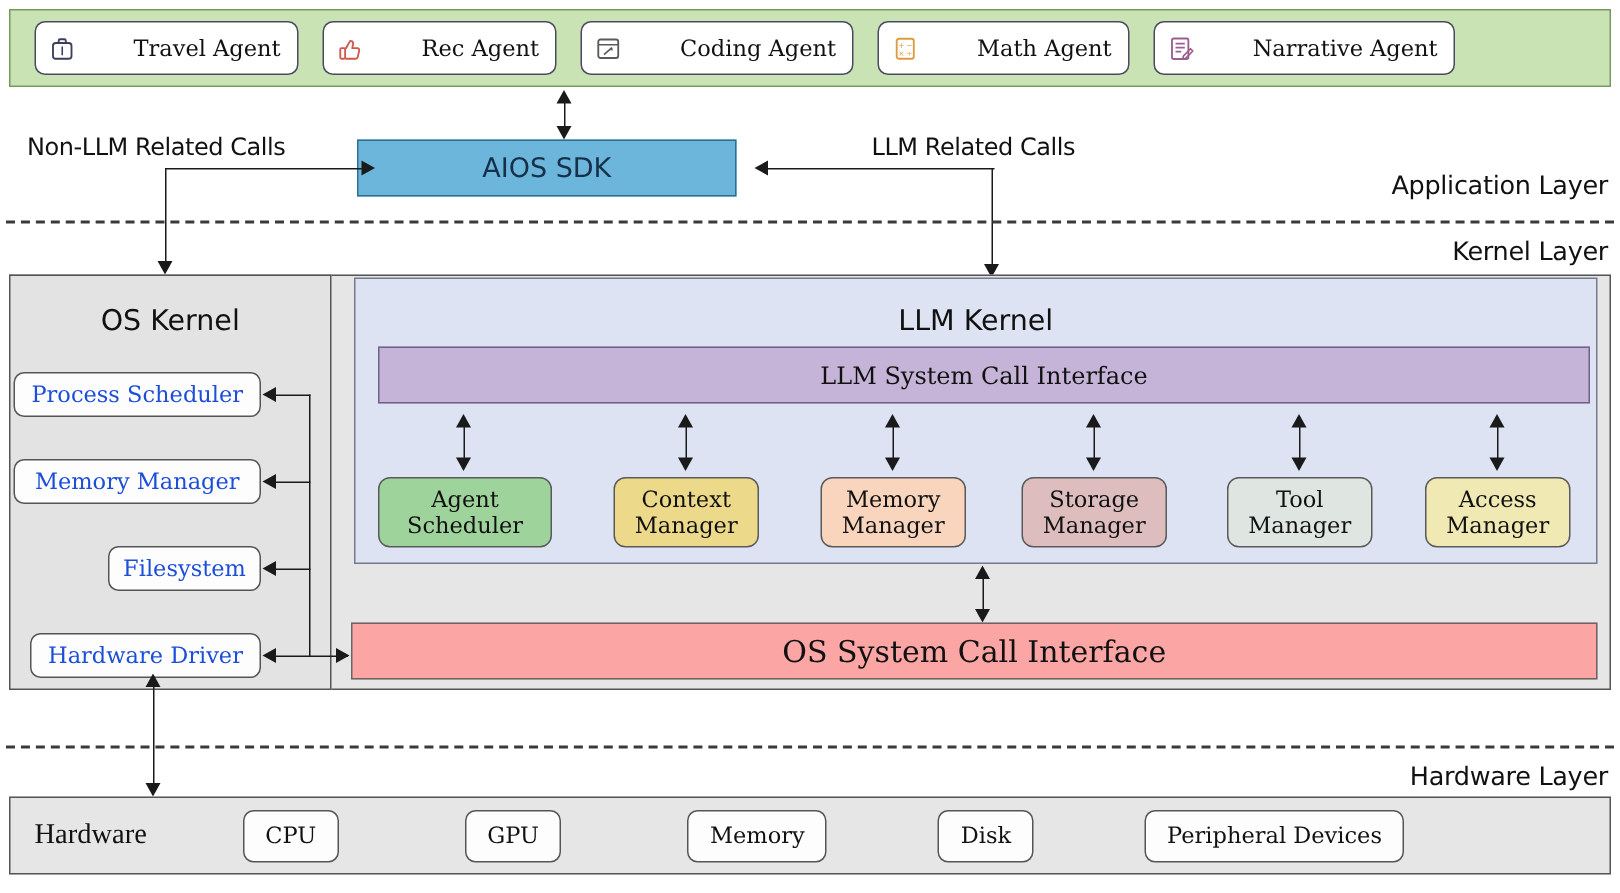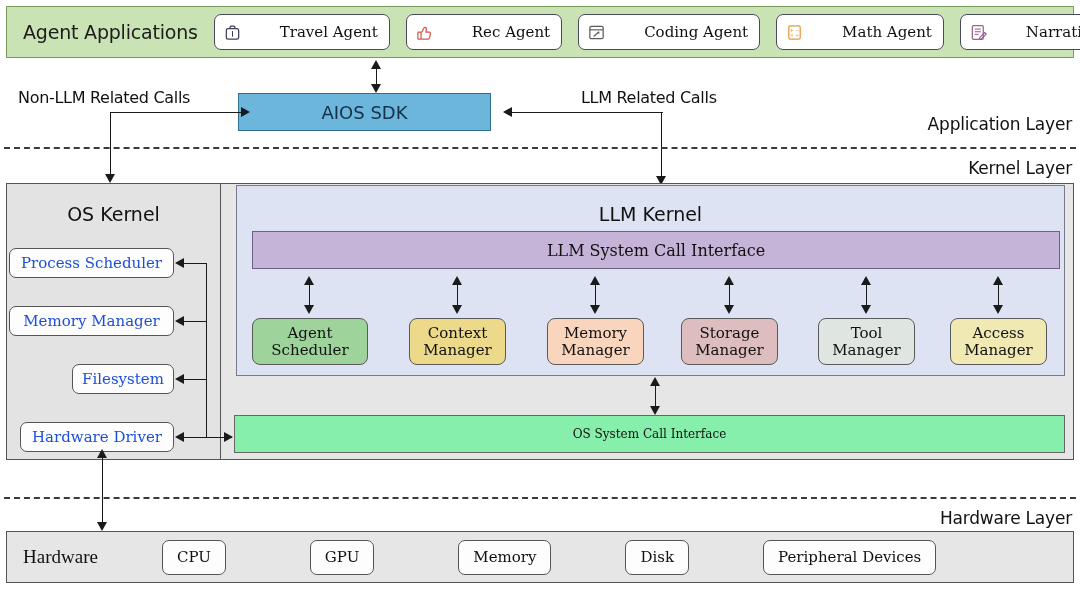--- a/index.html
+++ b/index.html
@@ -154,25 +154,25 @@
     align-items: center; justify-content: center;
     font-family: "DejaVu Serif", serif;
     font-size: 15px; color: #111111;
     line-height: 1.12;
     text-align: center;
   }
 
   
   #os-syscall {
     left: 234px; top: 415px; width: 831px; height: 38px;
-    background: #86efac;
+    background: #fca5a5;
     border: 1.5px solid #666666;
     display: flex; align-items: center; justify-content: center;
     font-family: "DejaVu Serif", serif;
-    font-size: 12px; color: #111111;
+    font-size: 20px; color: #111111;
   }
 
   
   #hw-band {
     left: 6px; top: 531px; width: 1068px; height: 52px;
     background: #e6e6e6;
     border: 1.5px solid #555555;
     display: flex; align-items: center;
   }
   #hw-band-title {
@@ -200,21 +200,20 @@
   .arr-up    { border-left: 5.5px solid transparent; border-right: 5.5px solid transparent; border-bottom: 9px solid #1a1a1a; }
   .arr-left  { border-top: 5.5px solid transparent; border-bottom: 5.5px solid transparent; border-right: 9px solid #1a1a1a; }
   .arr-right { border-top: 5.5px solid transparent; border-bottom: 5.5px solid transparent; border-left: 9px solid #1a1a1a; }
 </style>
 </head>
 <body>
 
 <div id="canvas">
 
   <div class="abs" id="app-band">
-    <div id="app-band-title">Agent Applications</div>
 
     <div class="agent-chip">
       <span class="chip-icon">
         <svg viewBox="0 0 20 20" width="19" height="19">
           <rect x="3.5" y="6" width="13" height="11" rx="2" fill="none" stroke="#3d3d5c" stroke-width="1.3"></rect>
           <path d="M7.5 6V4.3a1 1 0 0 1 1-1h3a1 1 0 0 1 1 1V6" fill="none" stroke="#3d3d5c" stroke-width="1.3"></path>
           <line x1="10" y1="8.5" x2="10" y2="14.5" stroke="#3d3d5c" stroke-width="1.1"></line>
         </svg>
       </span>
       <span class="chip-label">Travel Agent</span>

